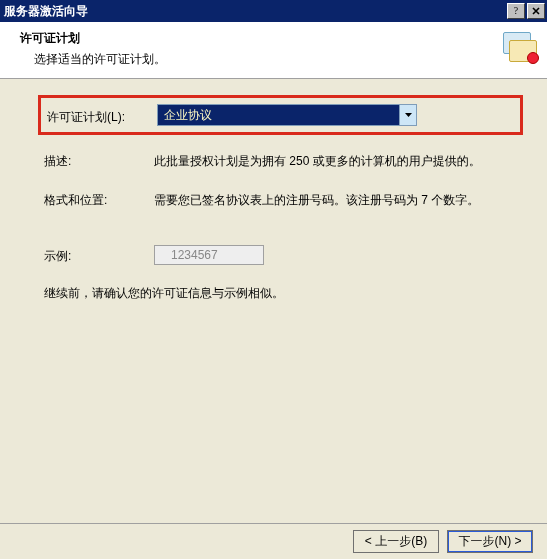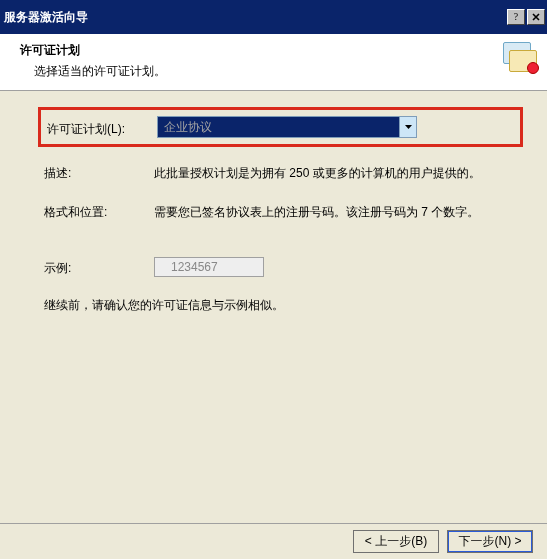--- a/index.html
+++ b/index.html
@@ -6,21 +6,21 @@
   html, body { margin:0; padding:0; }
   body {
     width:547px; height:559px;
     font-family:"Microsoft YaHei","SimSun",Tahoma,sans-serif;
     font-size:12px;
     background:#ece9d8;
     overflow:hidden;
   }
   
   .titlebar {
-    height:34px;
+    height:22px;
     background:linear-gradient(#0a246a,#0a246a);
     color:#fff;
     display:flex;
     align-items:center;
     padding:0 2px 0 4px;
   }
   .titlebar .title { flex:1; font-weight:bold; font-size:12px; }
   .tb-btn {
     width:18px; height:16px;
     background:#c0c0c0;
@@ -33,21 +33,21 @@
     font-family:Tahoma,sans-serif;
     color:#000;
     cursor:default;
   }
   .tb-btn svg { display:block; }
   
   .header {
     background:#fff;
     padding:8px 12px 10px 20px;
     display:flex;
-    align-items:flex-start;
+    align-items:center;
     border-bottom:1px solid #a0a0a0;
     position:relative;
   }
   .header-text { flex:1; }
   .header-title { font-weight:bold; margin-bottom:4px; }
   .header-sub { margin-left:14px; }
   .header-icon {
     width:38px; height:34px; flex-shrink:0;
     position:relative;
   }
@@ -89,21 +89,21 @@
     position:relative;
     width:260px;
     height:22px;
     border:1px solid #7f9db9;
     background:#0a246a;
     display:flex;
     align-items:center;
   }
   .combo-text {
     flex:1;
-    color:#a3a3a3;
+    color:#fef9c3;
     padding:0 6px;
     font-size:12px;
     white-space:nowrap;
     overflow:hidden;
   }
   .combo-btn {
     width:17px; height:100%;
     background:#cde6f7;
     border-left:1px solid #7f9db9;
     display:flex; align-items:center; justify-content:center;

